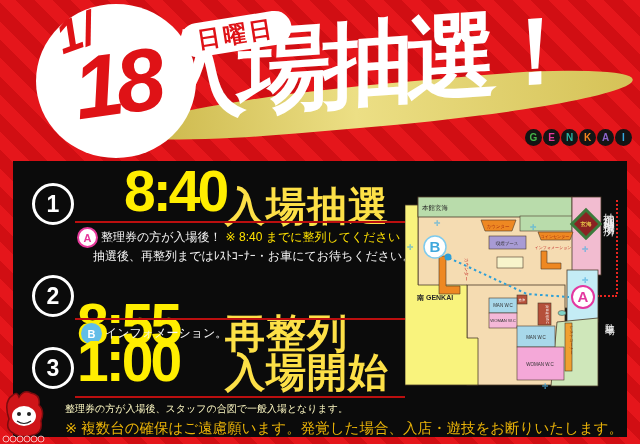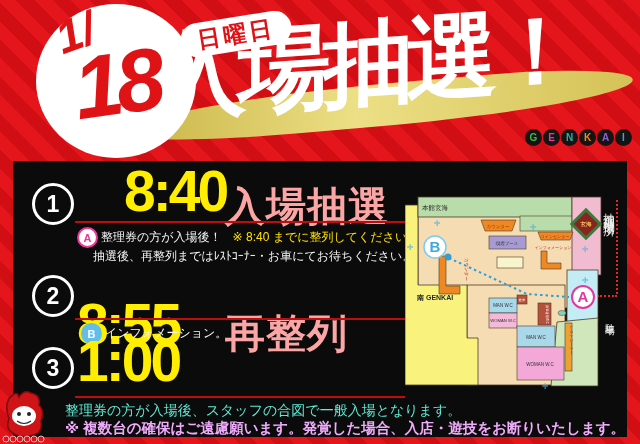--- a/index.html
+++ b/index.html
@@ -22,32 +22,32 @@
   .main-title{left:154px;top:4px;z-index:2;color:#fff;font-size:92px;font-weight:900;letter-spacing:-8px;line-height:1.3;white-space:nowrap;transform:rotate(-4deg) skewX(-4deg);}
   .genkai-logo{right:8px;top:129px;display:flex;gap:1px;z-index:4;}
   .genkai-logo .dot{width:17px;height:17px;border-radius:50%;background:#141414;display:flex;align-items:center;justify-content:center;font-size:10px;font-weight:900;}
   .c0{color:#45b649}.c1{color:#e6399b}.c2{color:#2bb3a3}.c3{color:#f5861f}.c4{color:#8a63c9}.c5{color:#35a8e0}
   
   .panel{left:13px;top:161px;width:614px;height:276px;background:#0b0b0b;z-index:2;}
   .num-badge{width:36px;height:36px;border:3px solid #fff;border-radius:50%;color:#fff;display:flex;align-items:center;justify-content:center;font-size:23px;font-weight:700;}
   .n1{left:19px;top:22px;} .n2{left:19px;top:114px;} .n3{left:19px;top:186px;}
   .time{color:#ffee00;font-size:57px;font-weight:900;letter-spacing:-3px;line-height:1;}
   .t1{left:64px;top:2px;margin-left:47px;} .t2{left:64px;top:90px;margin-top:45px;} .t3{left:64px;top:172px;}
-  .slabel{color:#fca5a5;font-size:40px;font-weight:900;letter-spacing:1px;line-height:1;}
+  .slabel{color:#fde047;font-size:40px;font-weight:900;letter-spacing:1px;line-height:1;}
   .l1{left:212px;top:25px;} .l2{left:212px;top:114px;margin-top:38px;} .l3{left:212px;top:191px;}
   .uline{height:2px;background:#bb0f0f;width:330px;left:62px;}
   .u1{top:60px;} .u2{top:157px;} .u3{top:235px;}
   .note{color:#f5f5f5;font-size:12px;display:flex;align-items:center;gap:3px;white-space:nowrap;}
-  .note .em{color:#ffe100;margin-left:8px;}
+  .note .em{color:#ffe100;margin-left:1px;}
   .nt1{left:64px;top:66px;} .nt1b{left:80px;top:87px;} .nt2{left:68px;top:162px;}
   .marker{width:17px;height:17px;border-radius:50%;display:flex;align-items:center;justify-content:center;font-size:11px;font-weight:900;flex:0 0 auto;}
   .marker-a{border:2px solid #e6399b;color:#e6399b;background:#fff;}
   .marker-b{background:#62bde8;border:2px solid #62bde8;color:#fff;}
-  .f1{left:52px;top:241px;color:#5eead4;font-size:14px;white-space:nowrap;}
-  .f2{left:52px;top:258px;color:#f0abfc;font-size:14.5px;font-weight:700;white-space:nowrap;}
+  .f1{left:52px;top:241px;color:#fef9c3;font-size:10px;white-space:nowrap;}
+  .f2{left:52px;top:258px;color:#eab308;font-size:14.5px;font-weight:400;white-space:nowrap;}
   
   .map-wrap{left:392px;top:29px;width:198px;height:207px;}
   .vtext{writing-mode:vertical-rl;text-orientation:upright;color:#f0f0f0;white-space:nowrap;}
   .waiting-label{left:588px;top:43px;font-size:11.5px;letter-spacing:2px;}
   .parking-label{left:590px;top:155px;font-size:9.5px;letter-spacing:1px;}
   .red-dot-v{left:603px;top:39px;height:94px;width:0;border-left:2px dotted #e8251f;}
   .red-dot-h{left:584px;top:134px;width:20px;height:0;border-top:2px dotted #e8251f;}
   .red-arrowhead{left:576px;top:130px;width:0;height:0;border-top:5px solid transparent;border-bottom:5px solid transparent;border-right:9px solid #e8251f;}
   .mascot{left:1px;top:389px;z-index:6;}
   svg text{font-family:"Liberation Sans","DejaVu Sans",sans-serif;}
@@ -95,20 +95,21 @@
   <div class="abs uline u2"></div>
   <div class="abs note nt2">
     <span class="marker marker-b">B</span>
     <span>インフォメーション。</span>
   </div>
 
   <div class="abs num-badge n3">
       <span>3</span>
     </div>
   <div class="abs time t3">1:00</div>
+  <div class="abs slabel l3">入場開始</div>
   <div class="abs uline u3"></div>
 
   <div class="abs f1">整理券の方が入場後、スタッフの合図で一般入場となります。</div>
   <div class="abs f2">※ 複数台の確保はご遠慮願います。発覚した場合、入店・遊技をお断りいたします。</div>
 
   <div class="abs vtext waiting-label" style="left:588px;top:43px;">抽選列待機場所</div>
   <div class="abs vtext parking-label" style="left:590px;top:155px;">駐車場</div>
   <div class="abs red-dot-v"></div>
   <div class="abs red-dot-h"></div>
   <div class="abs red-arrowhead"></div>

